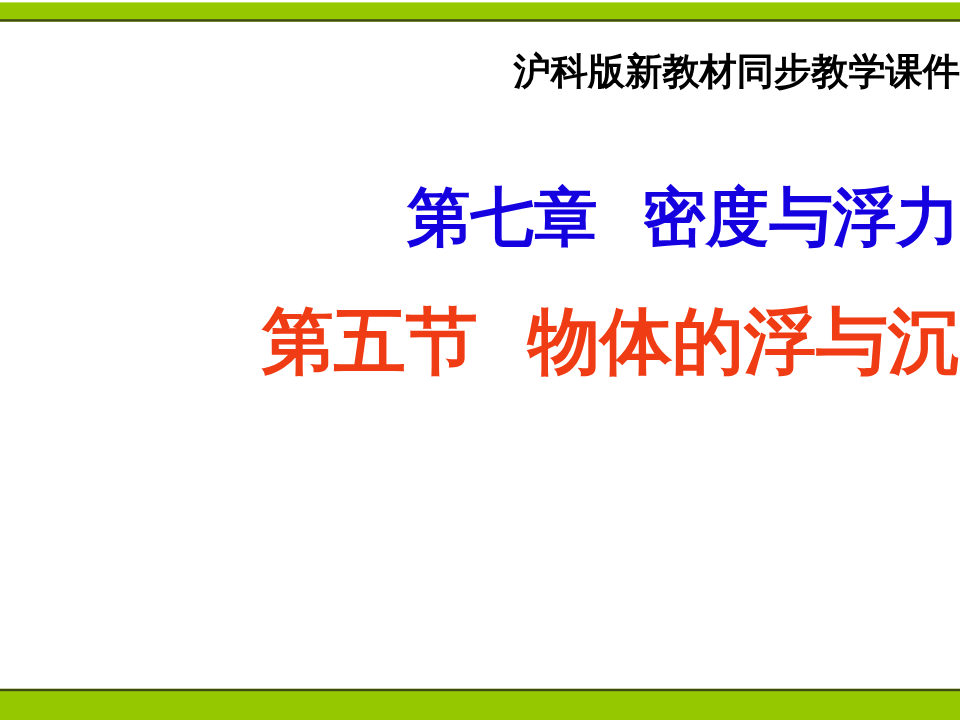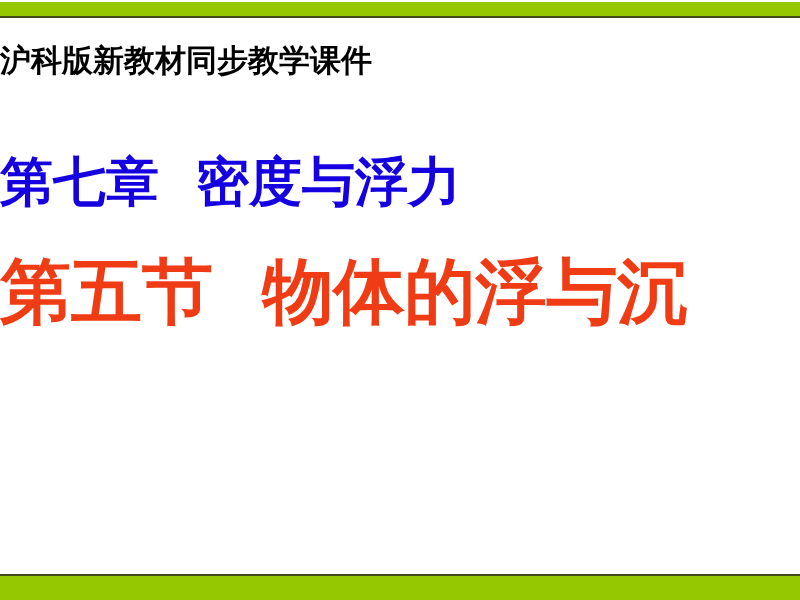--- a/index.html
+++ b/index.html
@@ -47,21 +47,21 @@
   .text-stack {
     position: absolute;
     left: 0;
     top: 0;
     width: 800px;
     text-align: center;
   }
 
   .line {
     width: 800px;
-    text-align: left;
+    text-align: right;
     white-space: pre;
     line-height: 1.05;
   }
 
   .line-subtitle {
     position: absolute;
     top: 44px;
     font-size: 31px;
     font-weight: bold;
     color: #000000;
@@ -74,21 +74,21 @@
     top: 154px;
     font-size: 53px;
     font-weight: bold;
     color: #1500e0;
     font-family: "DejaVu Serif", "Liberation Serif", serif;
   }
 
   .line-section {
     position: absolute;
     top: 254px;
-    font-size: 71px;
+    font-size: 60px;
     font-weight: bold;
     color: #f03c14;
     font-family: "DejaVu Serif", "Liberation Serif", serif;
   }
 </style>
 </head>
 <body>
 
 <div id="slide">
 

